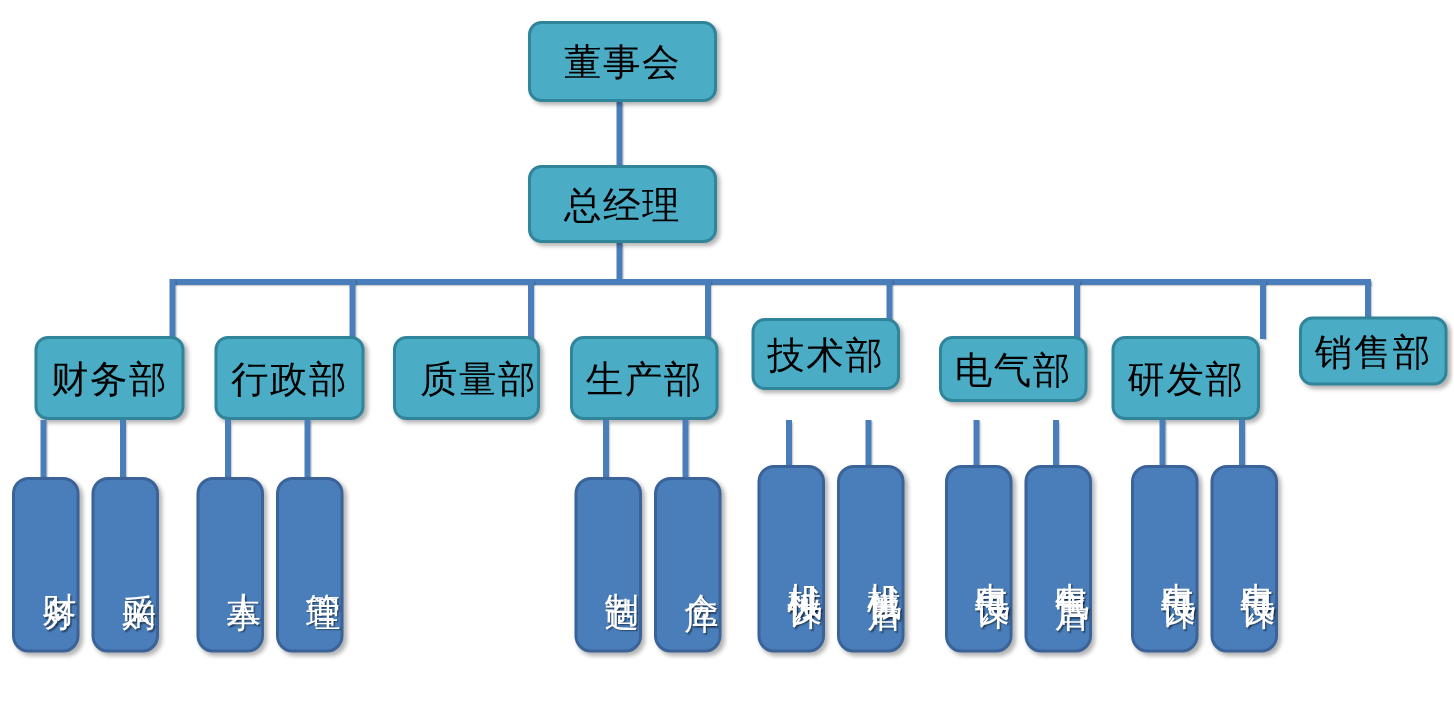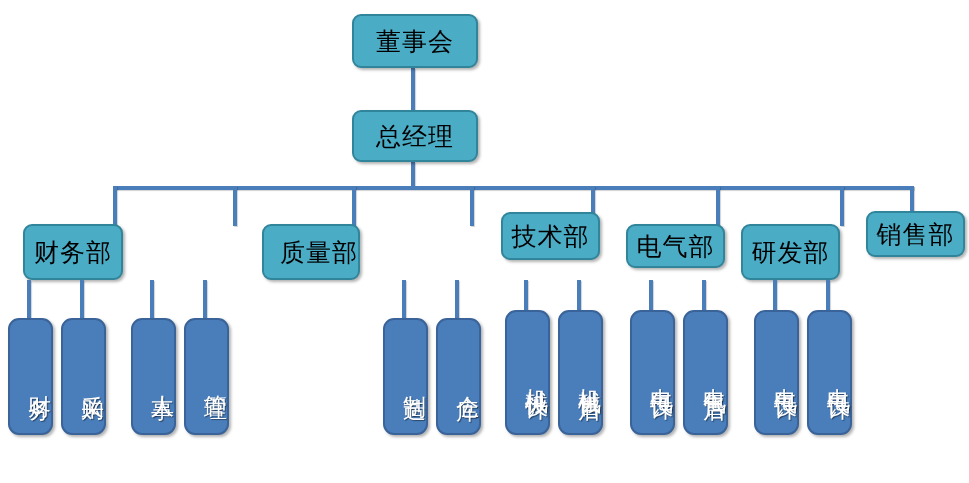--- a/index.html
+++ b/index.html
@@ -96,30 +96,36 @@
       <span class="lbl">财务部</span>
     </div>
     <div class="conn v" style="left: 27px; top: 280px; height: 40px;"></div>
     <div class="node team" style="left: 8px; top: 318px; width: 45px; height: 117px;">
       <span class="lbl">财务</span>
     </div>
     <div class="conn v" style="left: 80px; top: 280px; height: 40px;"></div>
     <div class="node team" style="left: 61px; top: 318px; width: 45px; height: 117px;">
       <span class="lbl">采购</span>
     </div>
+    <div class="node dept" style="left: 143px; top: 224px; width: 100px; height: 56px;">
+      <span class="lbl">行政部</span>
+    </div>
     <div class="conn v" style="left: 150px; top: 280px; height: 40px;"></div>
     <div class="node team" style="left: 131px; top: 318px; width: 45px; height: 117px;">
       <span class="lbl">人事</span>
     </div>
     <div class="conn v" style="left: 203px; top: 280px; height: 40px;"></div>
     <div class="node team" style="left: 184px; top: 318px; width: 45px; height: 117px;">
       <span class="lbl">管理</span>
     </div>
     <div class="node dept" style="left: 262px; top: 224px; width: 98px; height: 56px; justify-content: flex-end;">
       <span class="lbl">质量部</span>
+    </div>
+    <div class="node dept" style="left: 380px; top: 224px; width: 99px; height: 56px;">
+      <span class="lbl">生产部</span>
     </div>
     <div class="conn v" style="left: 402px; top: 280px; height: 40px;"></div>
     <div class="node team" style="left: 383px; top: 318px; width: 45px; height: 117px;">
       <span class="lbl">制造</span>
     </div>
     <div class="conn v" style="left: 455px; top: 280px; height: 40px;"></div>
     <div class="node team" style="left: 436px; top: 318px; width: 45px; height: 117px;">
       <span class="lbl">仓库</span>
     </div>
     <div class="node dept" style="left: 501px; top: 212px; width: 99px; height: 48px;">

